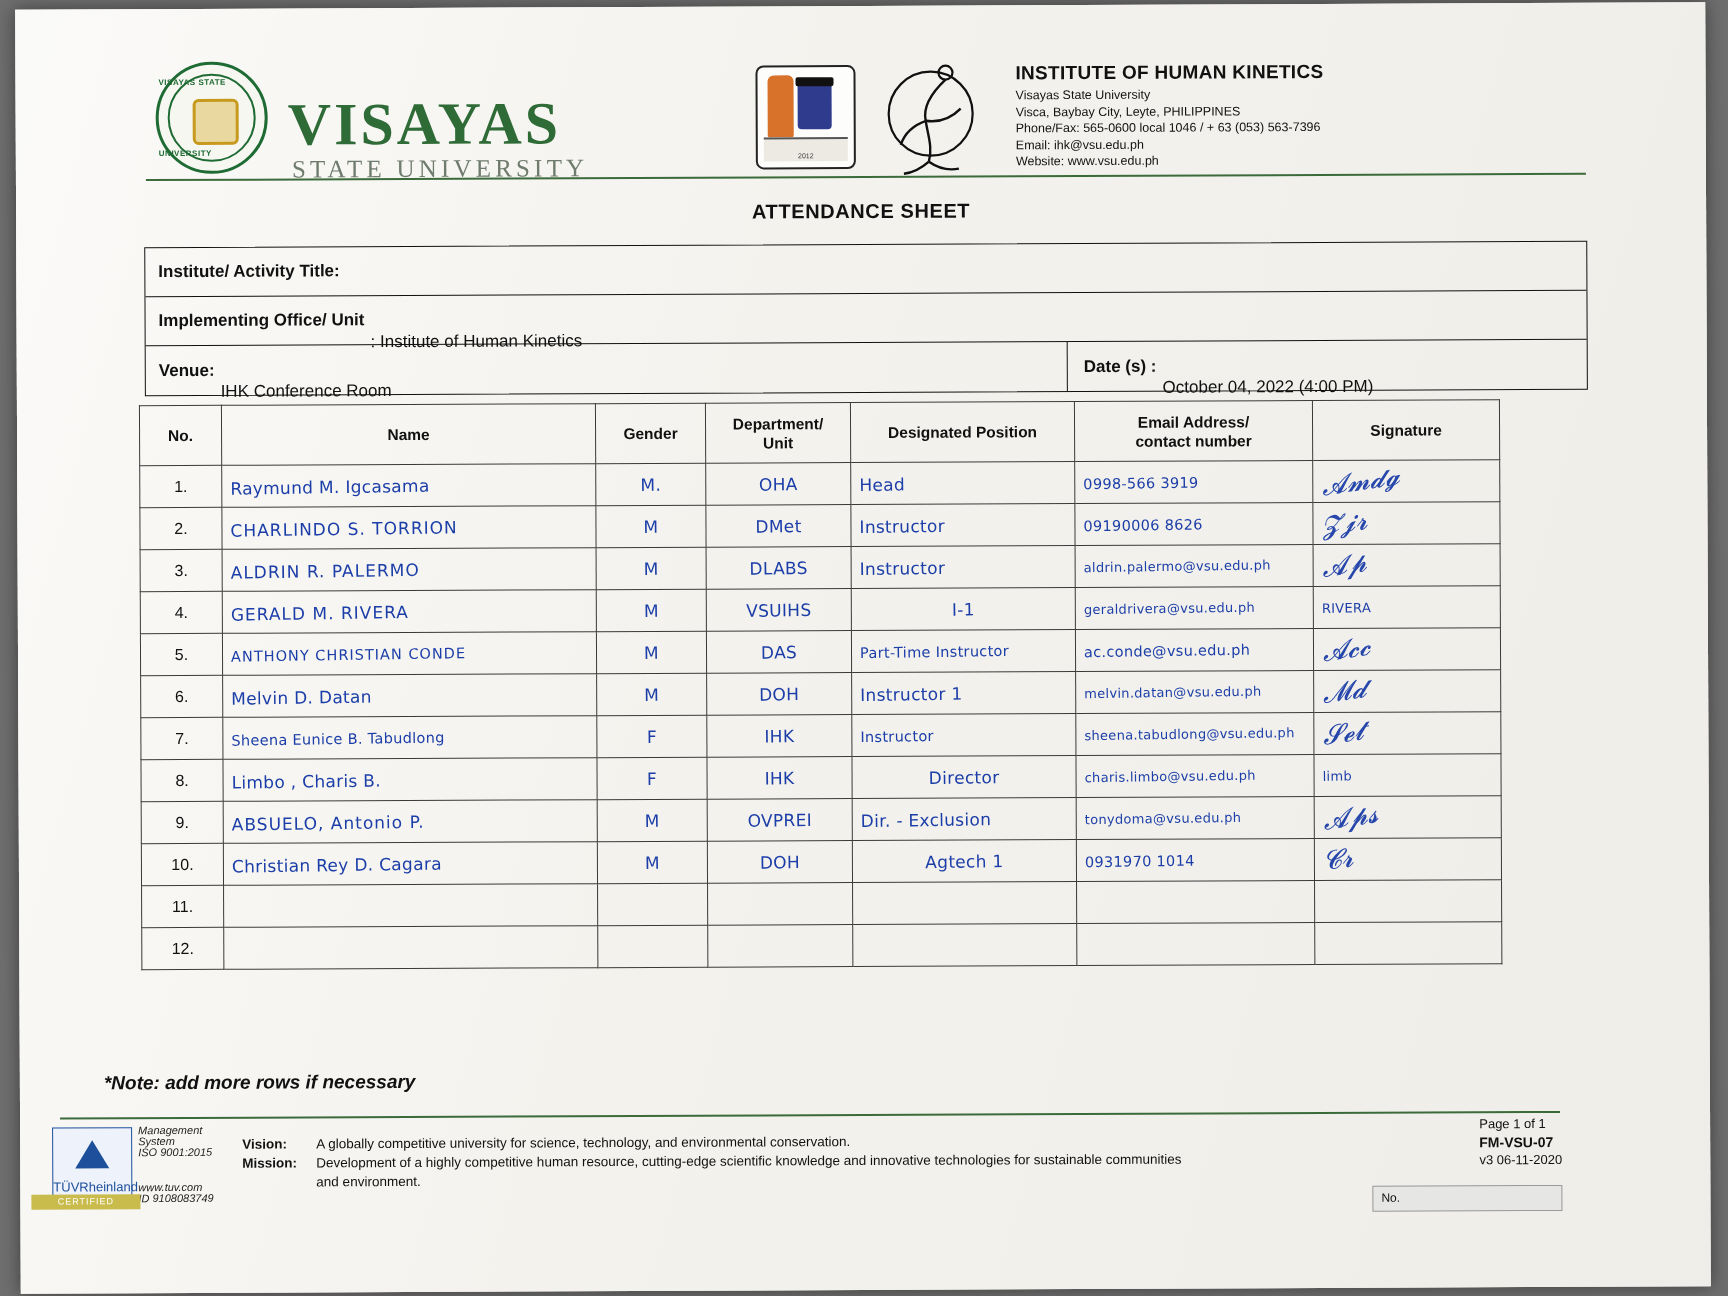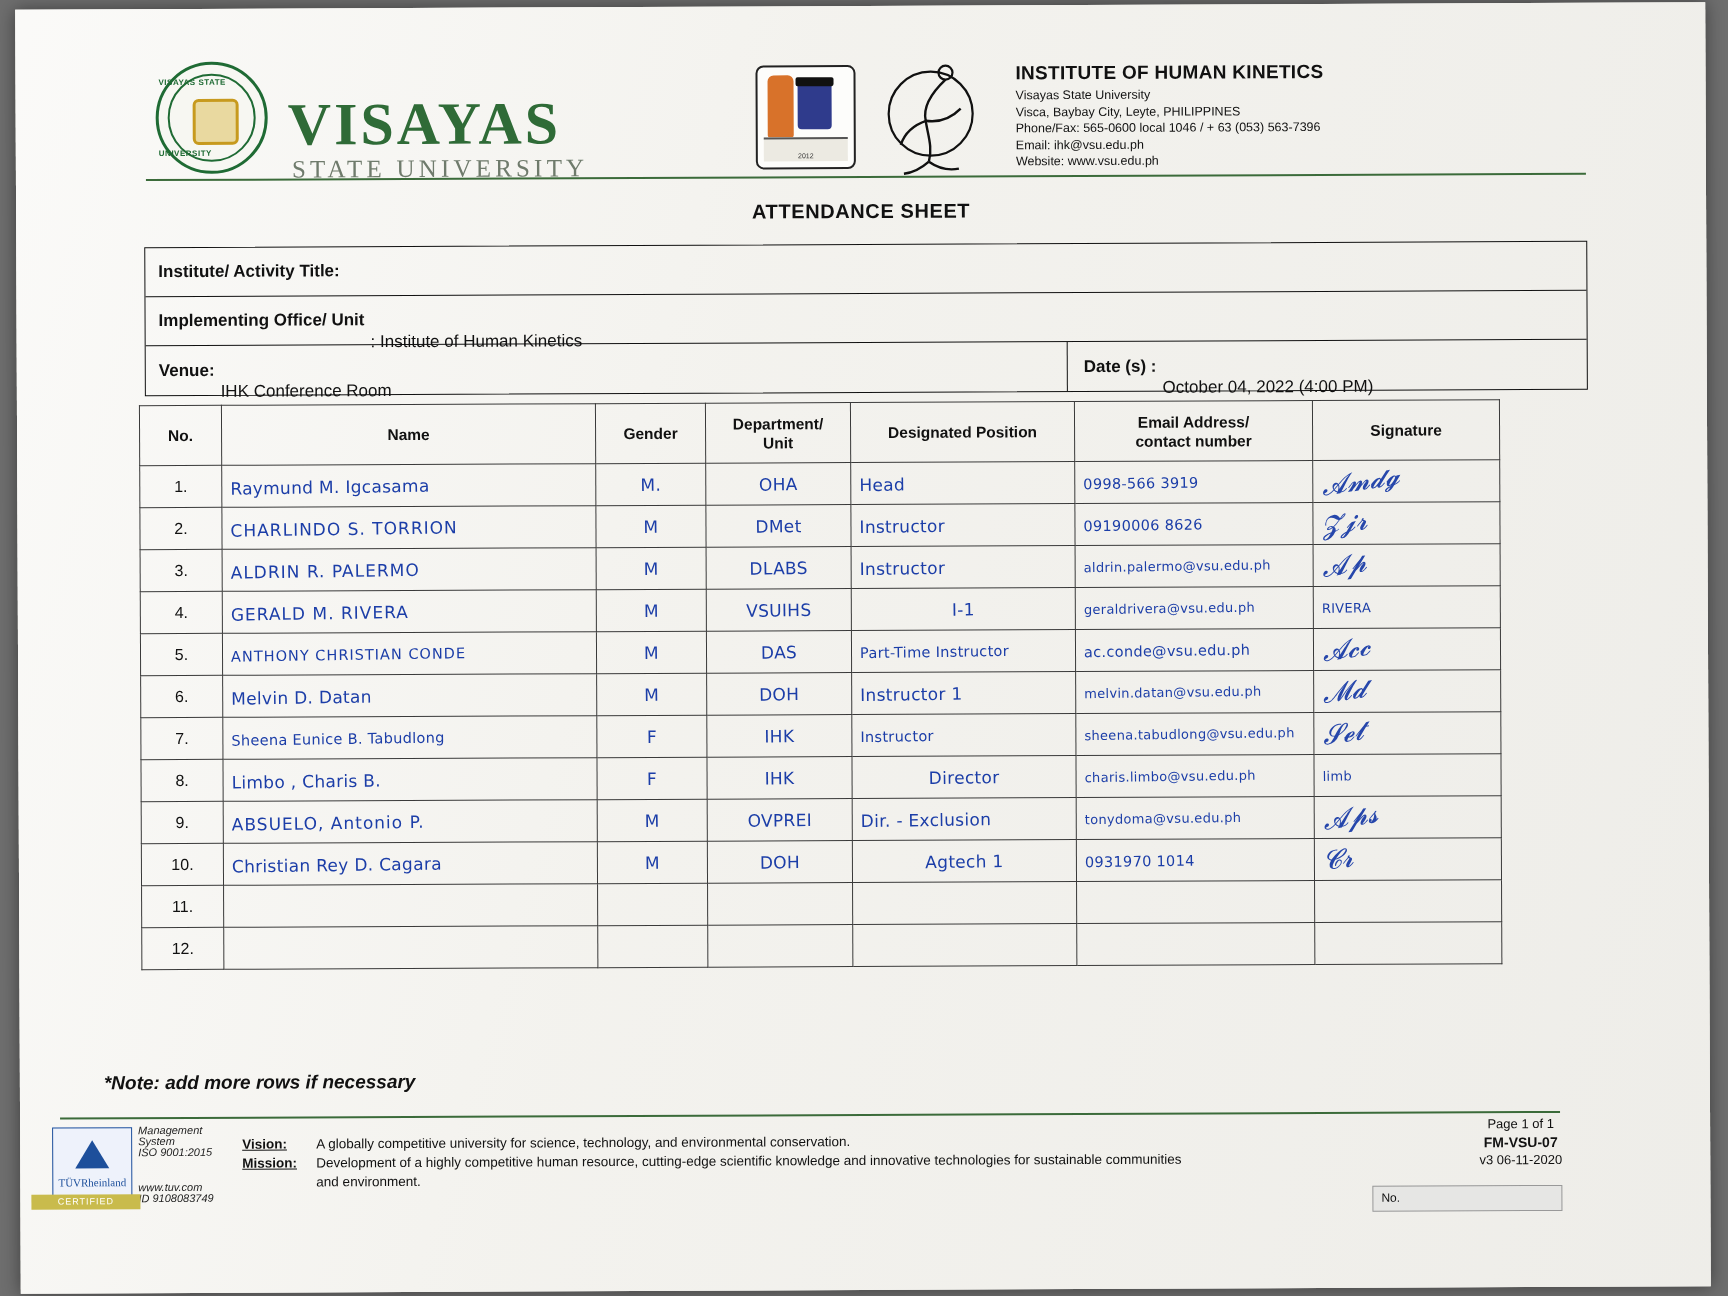--- a/index.html
+++ b/index.html
@@ -313,25 +313,24 @@
     position: absolute;
     left: 50%; top: 12px;
     margin-left: -17px;
     width: 0; height: 0;
     border-left: 17px solid transparent;
     border-right: 17px solid transparent;
     border-bottom: 28px solid #1d4f9b;
   }
   .tuv .lbl {
     position: absolute;
-    bottom: 8px; left: 0; width: 100%;
+    bottom: 2px; left: 0; width: 100%;
     text-align: center;
-    font-size: 11px;
+    font-size: 13px;
     color: #1d4f9b;
-    font-family: Liberation Serif, serif;
   }
   .tuv-right {
     position: absolute;
     left: 118px; top: 1116px;
     font-size: 11px;
     color: #222;
     line-height: 11px;
     width: 80px;
     font-style: italic;
   }
@@ -346,28 +345,28 @@
     line-height: 15px;
     letter-spacing: 1px;
   }
   .vm {
     position: absolute;
     left: 222px; top: 1126px;
     width: 1280px;
     color: #111;
   }
   .vm-row { display: flex; font-size: 13.5px; line-height: 19px; }
-  .vm-lbl { width: 74px; font-weight: bold; flex: 0 0 74px; text-decoration: underline; }
+  .vm-lbl { width: 74px; font-weight: bold; flex: 0 0 74px; }
   .vm-txt { flex: 1; }
   .vm-cont { margin-left: 74px; font-size: 13.5px; line-height: 19px; }
 
   .page-meta {
     position: absolute;
     right: 148px; top: 1112px;
-    text-align: center;
+    text-align: left;
     font-size: 13px;
     color: #111;
     line-height: 18px;
     margin-left: 37px;
   }
   .page-meta .bold { font-weight: bold; font-size: 14px; }
   .no-box {
     position: absolute;
     right: 148px; top: 1182px;
     width: 190px; height: 26px;

